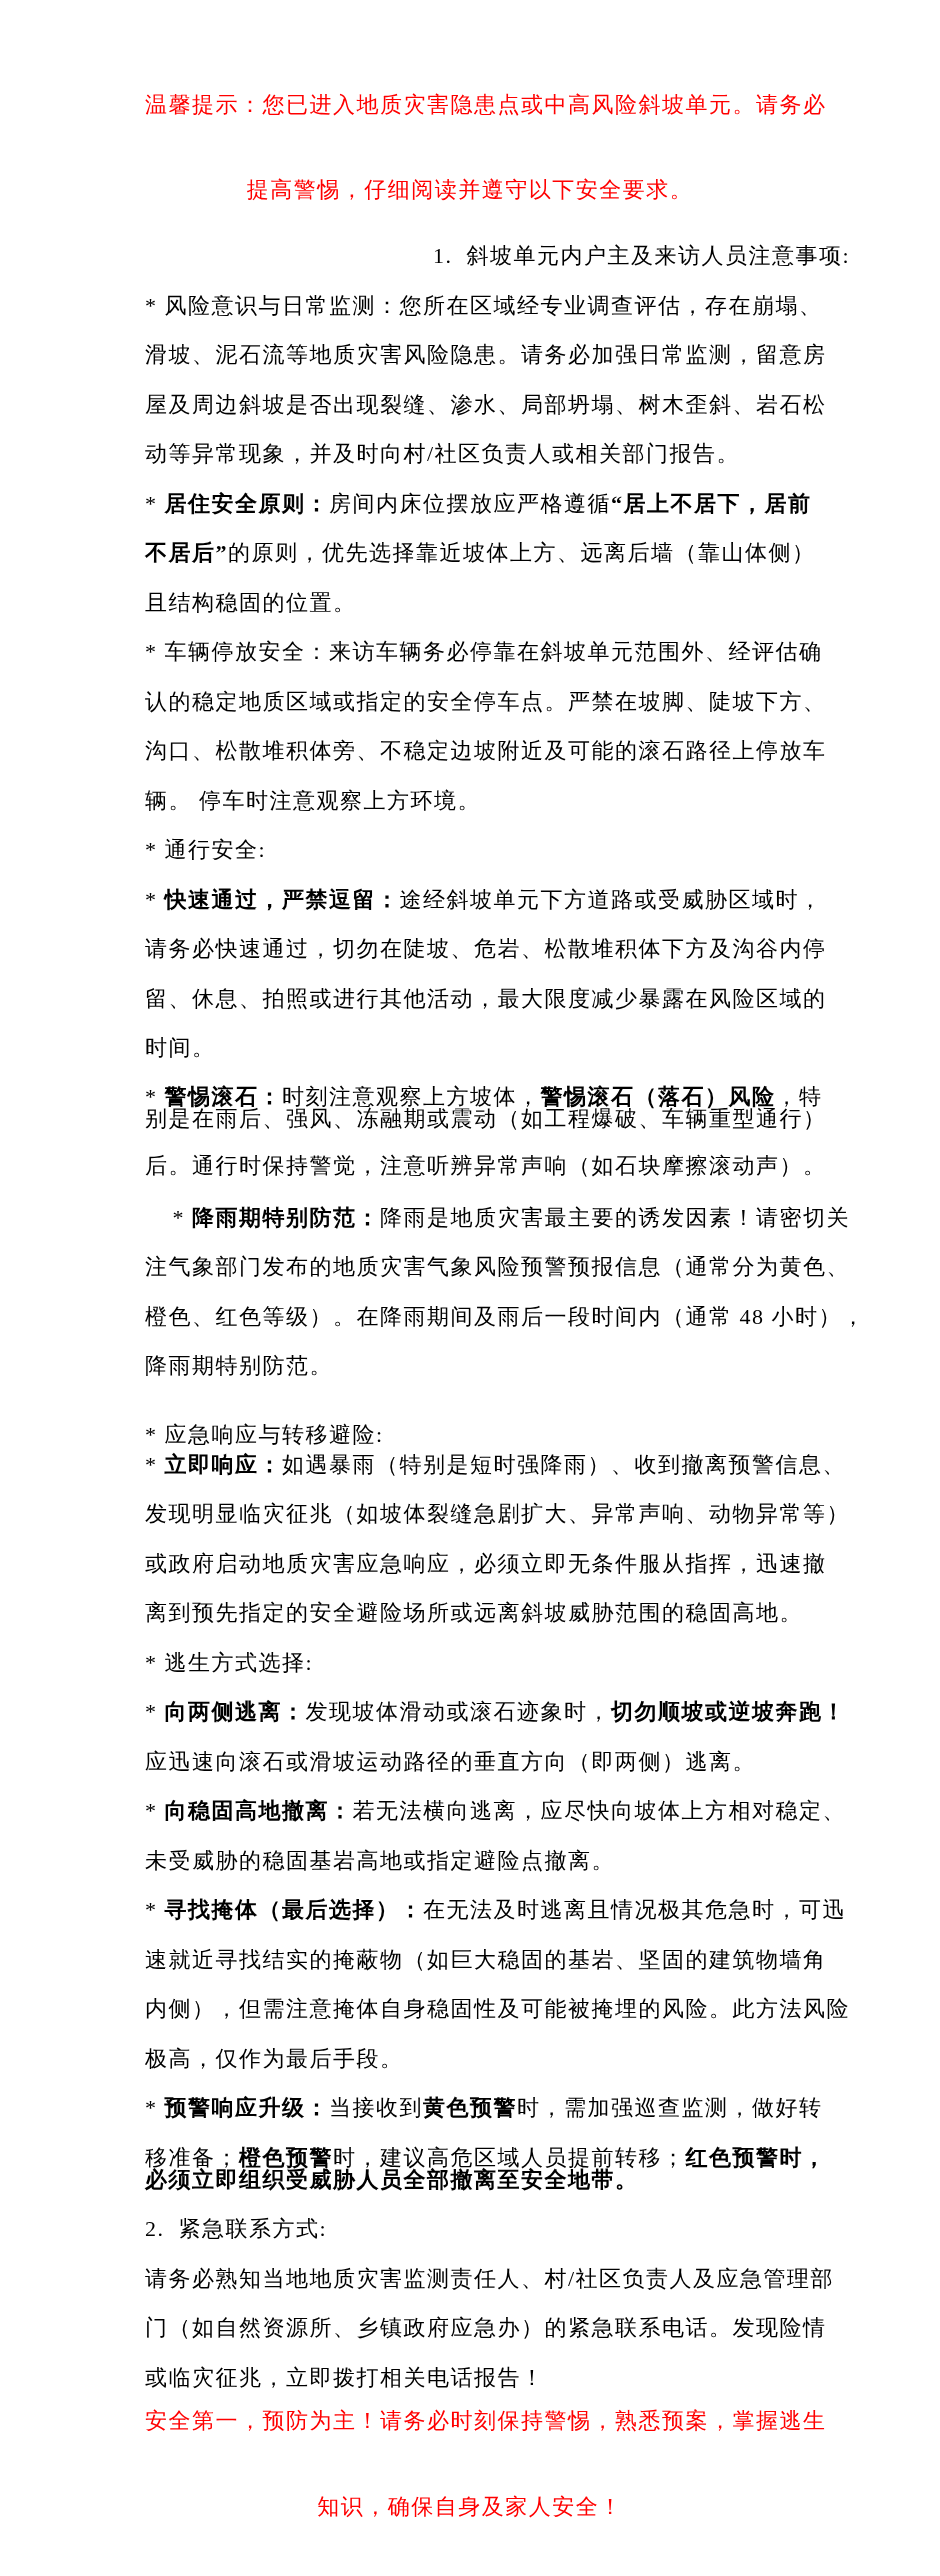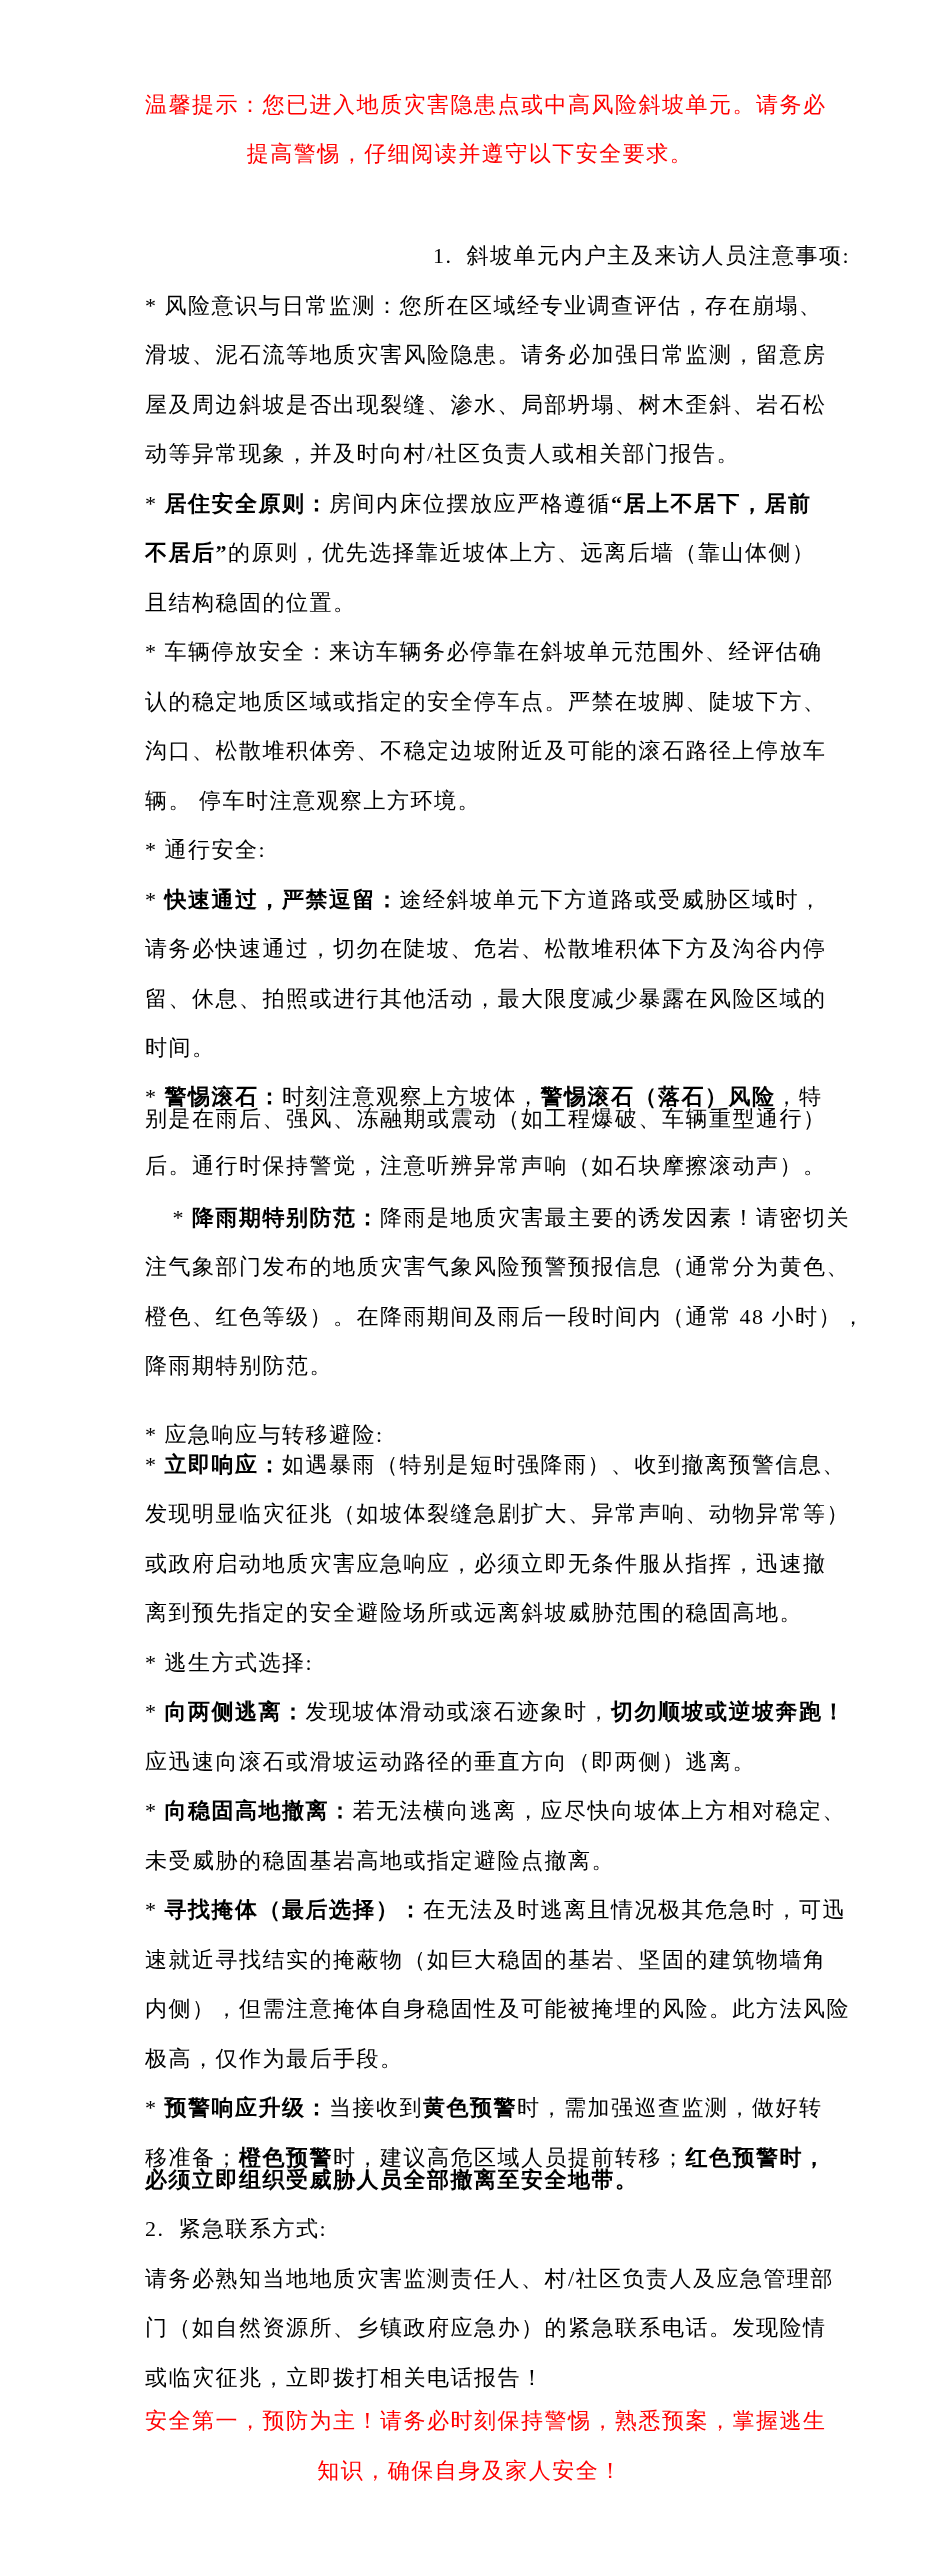--- a/index.html
+++ b/index.html
@@ -22,20 +22,21 @@
     font-size: 22px;
     line-height: 27px;
     letter-spacing: 1.5px;
     white-space: pre;
     color: #000000;
   }
   .line.center {
     left: 0;
     width: 940px;
     text-align: center;
+    margin-top: 36px;
   }
   .line.red {
     color: #ff0000;
   }
   .seg-bold {
     font-weight: 700;
   }
 </style>
 </head>
 <body>

